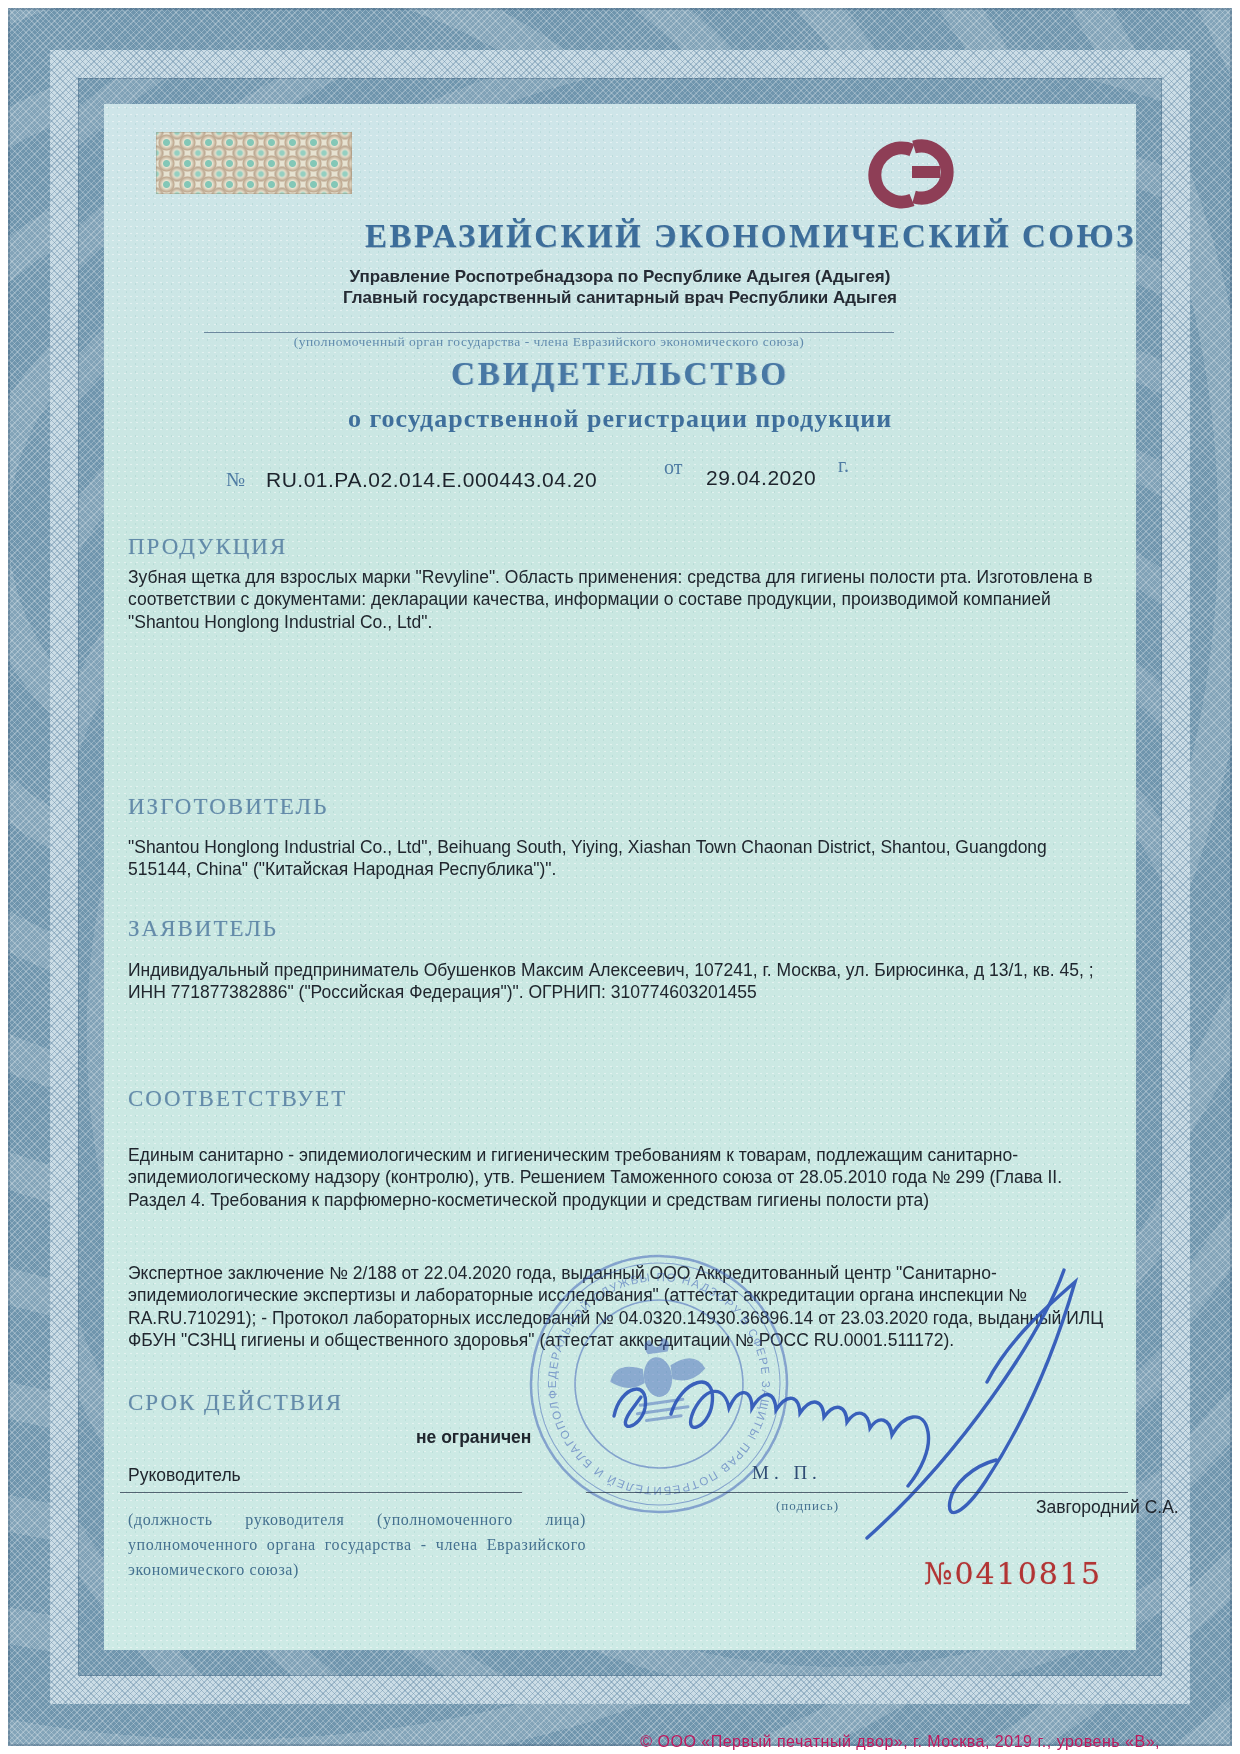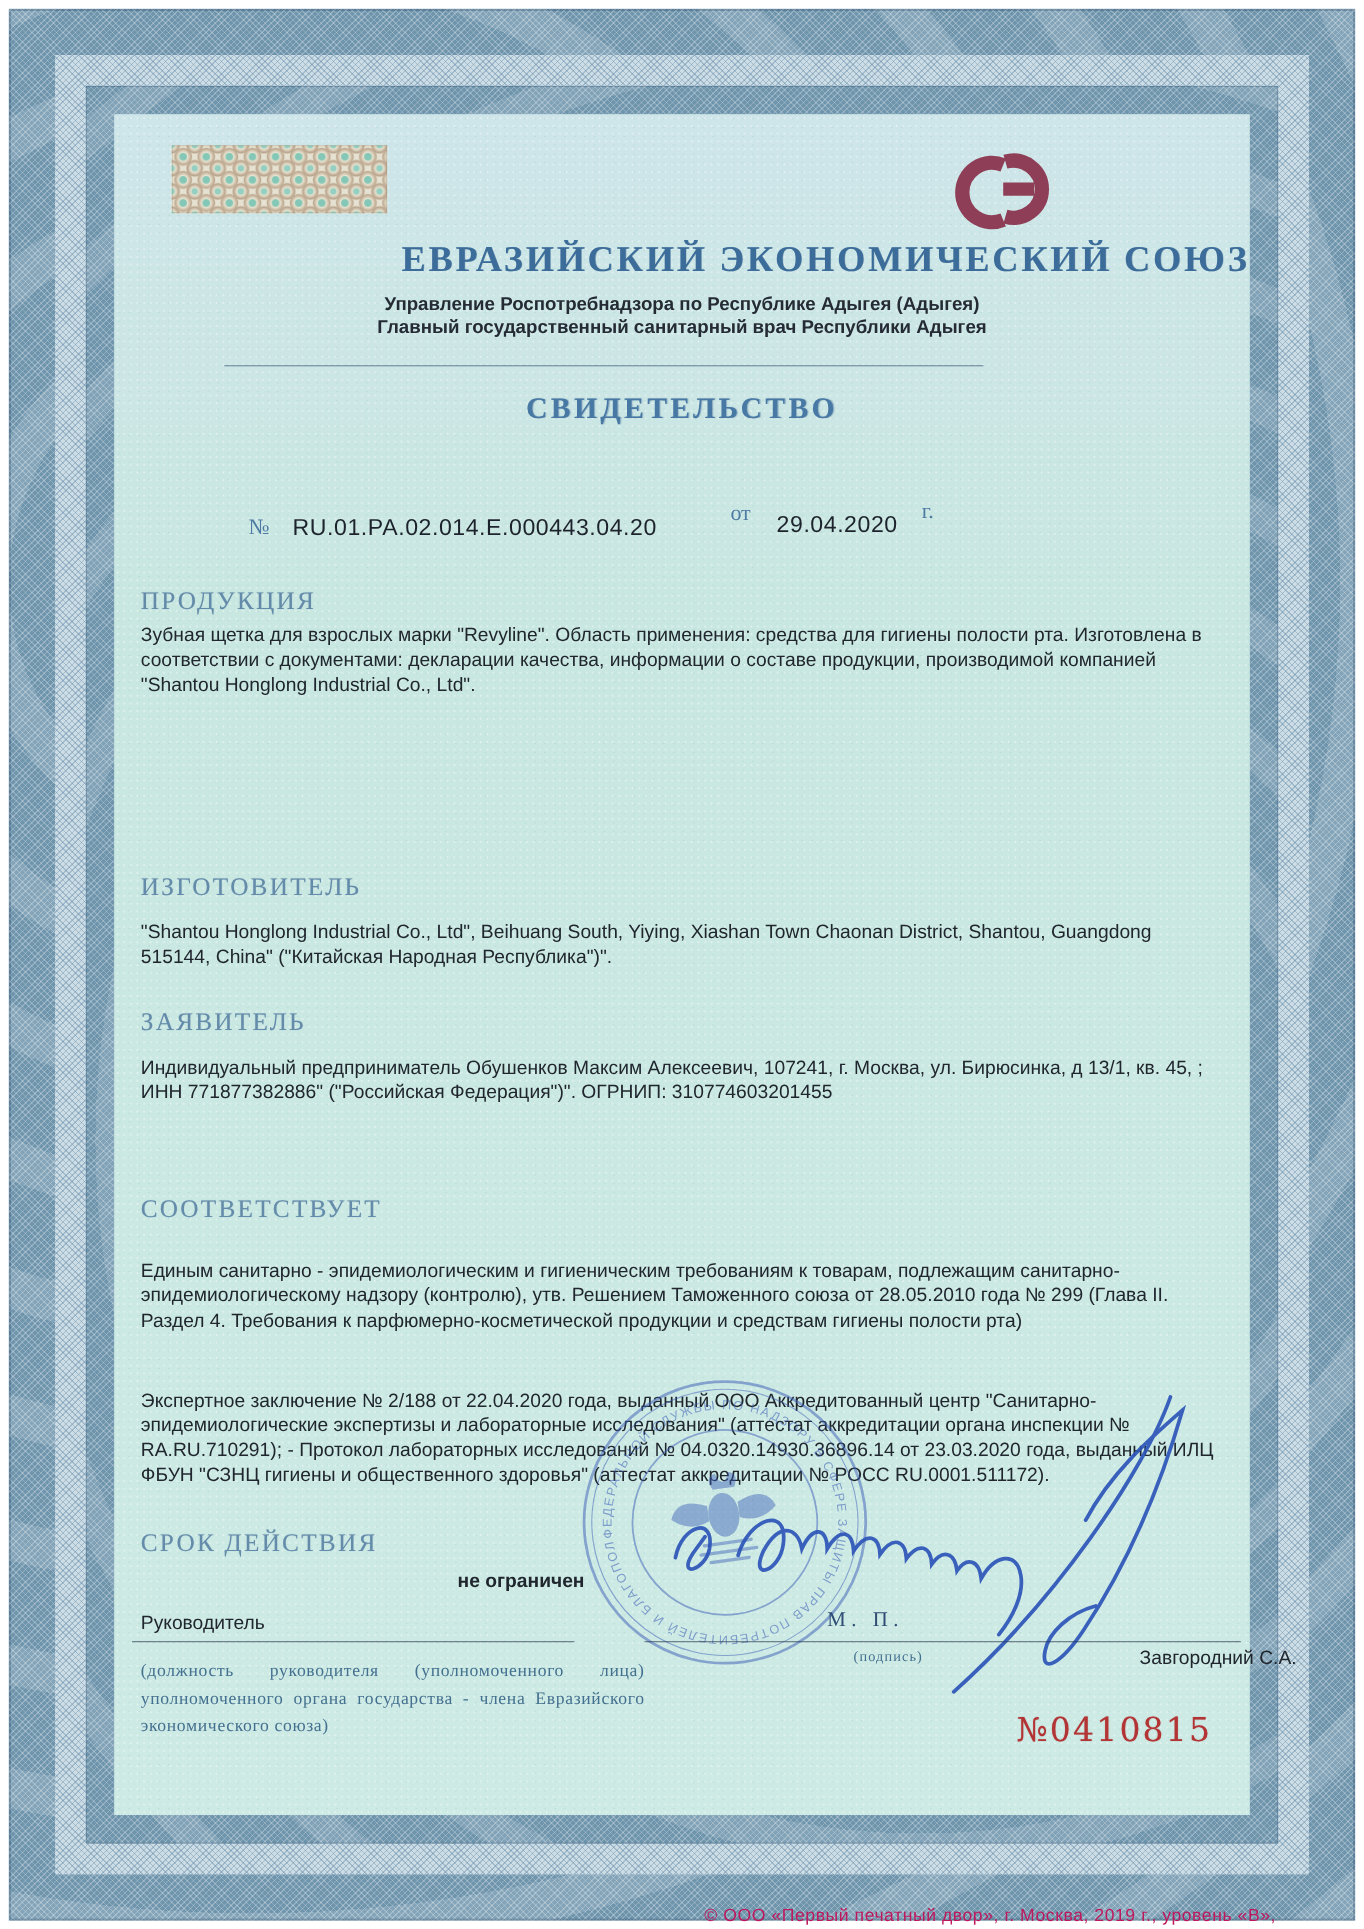--- a/index.html
+++ b/index.html
@@ -52,21 +52,21 @@
     box-shadow:inset 0 0 0 1px rgba(150,130,100,.35);}
 
   .union-title{width:100%;text-align:right;font-family:"Liberation Serif", serif;
     font-weight:bold;font-size:33px;letter-spacing:2.5px;color:#3c6d9a;
     text-shadow:.5px .5px 0 rgba(50,90,130,.35);}
   .auth-line{width:100%;text-align:center;font-size:17px;font-weight:600;color:#252b34;}
   .auth-rule{border-top:1.4px solid #55718c;opacity:.8;}
   .auth-note{text-align:center;font-family:"Liberation Serif", serif;font-size:13.5px;
     color:#4e7ba3;opacity:.85;letter-spacing:.5px;}
   .doc-title{width:100%;text-align:center;font-family:"Liberation Serif", serif;
-    font-weight:bold;font-size:27px;letter-spacing:3px;color:#4878a4;
+    font-weight:bold;font-size:33px;letter-spacing:3px;color:#4878a4;
     text-shadow:1px 0 1px rgba(60,100,150,.4);}
   .doc-subtitle{width:100%;text-align:center;font-family:"Liberation Serif", serif;
     font-weight:bold;font-size:26px;letter-spacing:1px;color:#3f6f9c;}
   .numlabel{font-family:"Liberation Serif", serif;font-size:20px;color:#4e7ba3;}
   .numval{font-size:21px;color:#1d232c;letter-spacing:.5px;}
 
   .mp{font-family:"Liberation Serif", serif;font-size:19px;letter-spacing:5px;color:#2f4c74;}
   .thin-rule{border-top:1.5px solid rgba(40,55,75,.75);height:0;}
   .podpis{font-family:"Liberation Serif", serif;font-size:13px;color:#44708f;letter-spacing:1px;margin-left:32px;}
   .pos-note{font-family:"Liberation Serif", serif;font-size:16px;line-height:1.55;
@@ -93,22 +93,24 @@
         <path d="M 64 26 A 27 27 0 1 0 64 76"></path>
         <path d="M 66 23 A 26 26 0 1 1 66 73"></path>
         <path d="M 64 48 H 92" stroke-width="12"></path>
       </g>
     </svg>
 
     <div class="abs union-title" style="top:114px;left:0;">ЕВРАЗИЙСКИЙ ЭКОНОМИЧЕСКИЙ СОЮЗ</div>
     <div class="abs auth-line" style="top:184px;left:0;">Главный государственный санитарный врач Республики Адыгея</div>
     <div class="abs auth-line" style="top:163px;left:0;">Управление Роспотребнадзора по Республике Адыгея (Адыгея)</div>
     <div class="abs auth-rule" style="top:228px;left:100px;width:690px;"></div>
+    <div class="abs auth-note" style="top:230px;left:100px;width:690px;">(уполномоченный орган государства - члена Евразийского экономического союза)</div>
 
     <div class="abs doc-title" style="top:252px;left:0;">СВИДЕТЕЛЬСТВО</div>
+    <div class="abs doc-subtitle" style="top:300px;left:0;">о государственной регистрации продукции</div>
 
     <div class="abs numlabel" style="top:364px;left:122px;">№</div>
     <div class="abs numval" style="top:364px;left:162px;">RU.01.РА.02.014.Е.000443.04.20</div>
     <div class="abs numlabel" style="top:352px;left:560px;">от</div>
     <div class="abs numval" style="top:362px;left:602px;">29.04.2020</div>
     <div class="abs numlabel" style="top:350px;left:734px;">г.</div>
 
     <div class="abs heading" style="top:430px;left:24px;">ПРОДУКЦИЯ</div>
     <div class="abs body-text" style="top:462px;left:24px;width:978px;">Зубная щетка для взрослых марки "Revyline". Область применения: средства для гигиены полости рта. Изготовлена в соответствии с документами: декларации качества, информации о составе продукции, производимой компанией "Shantou Honglong Industrial Co., Ltd".</div>
 

